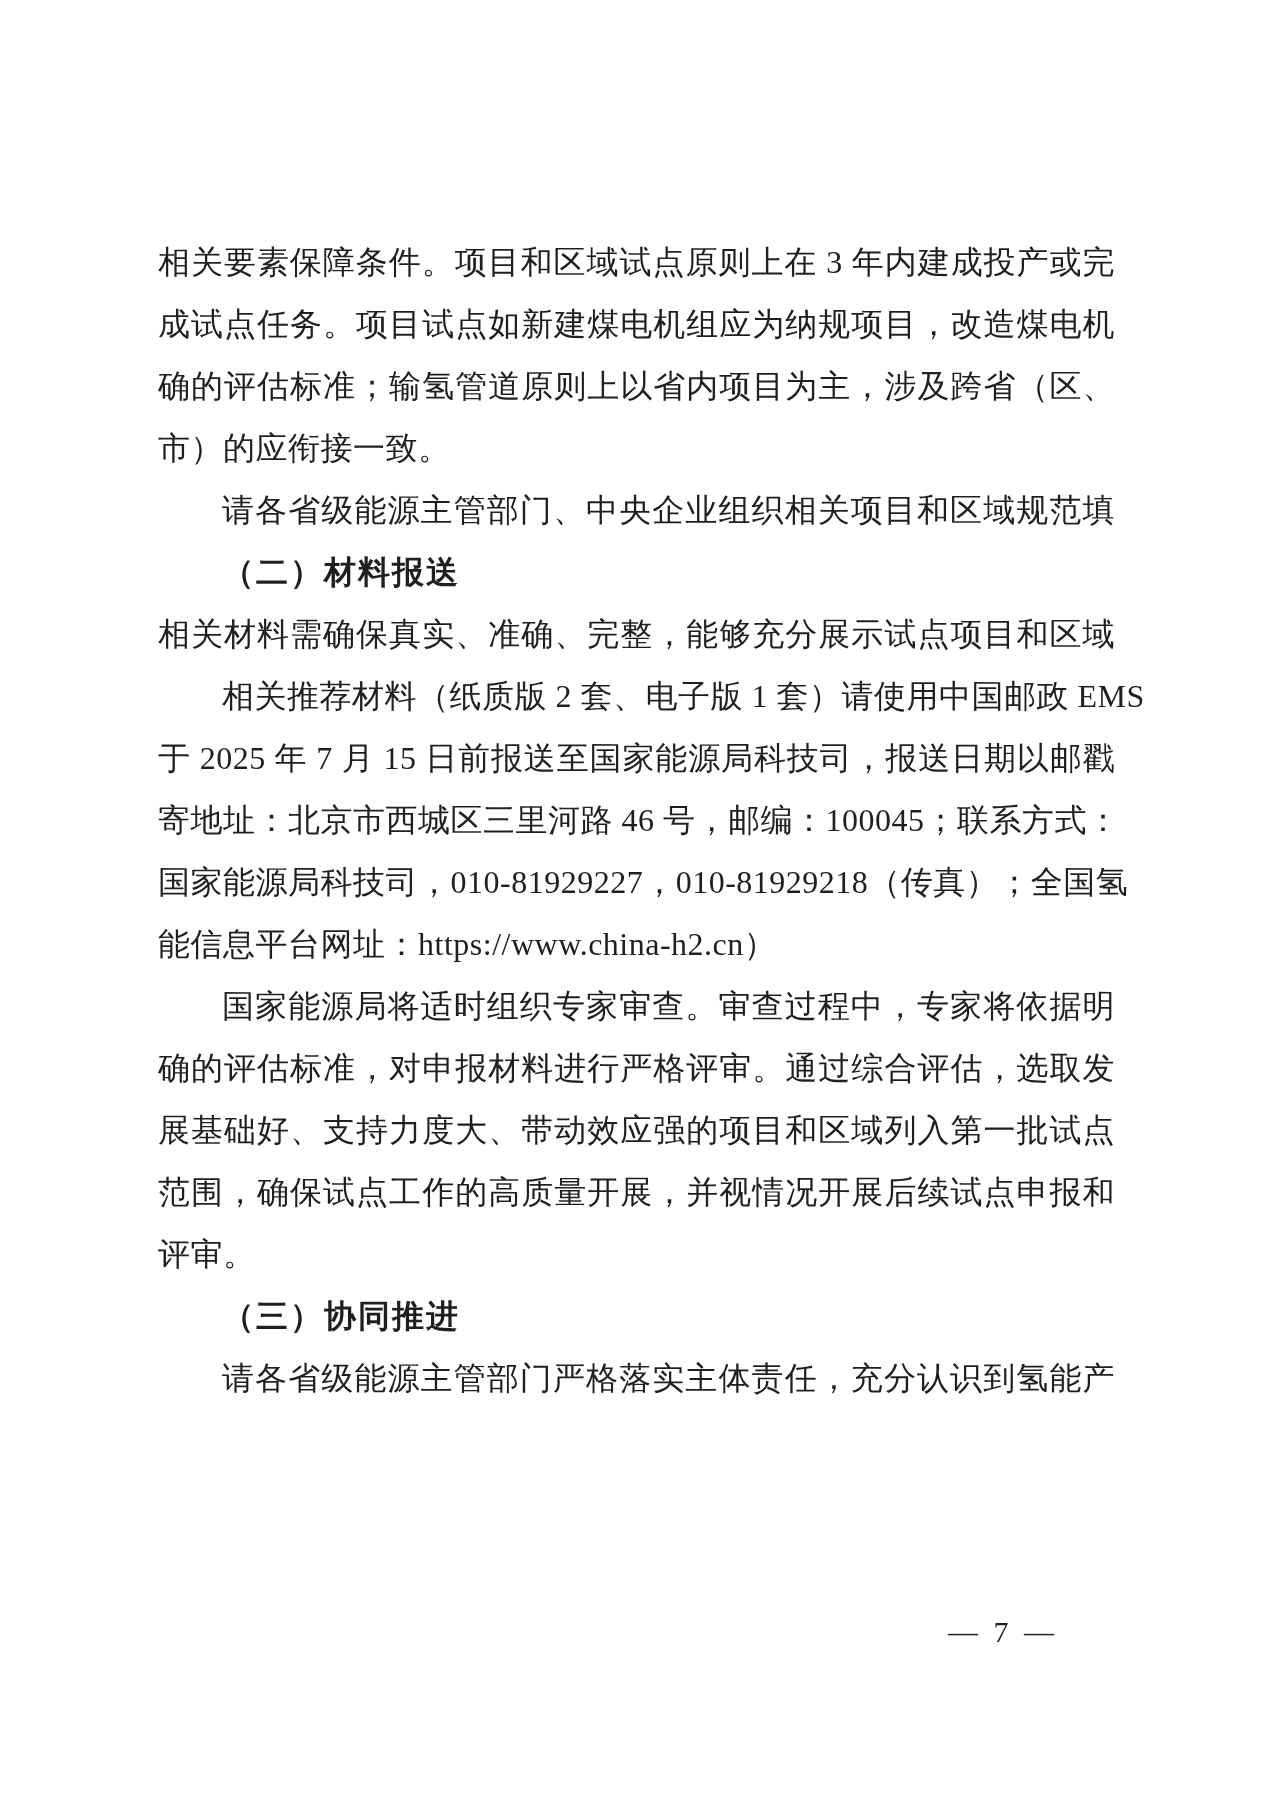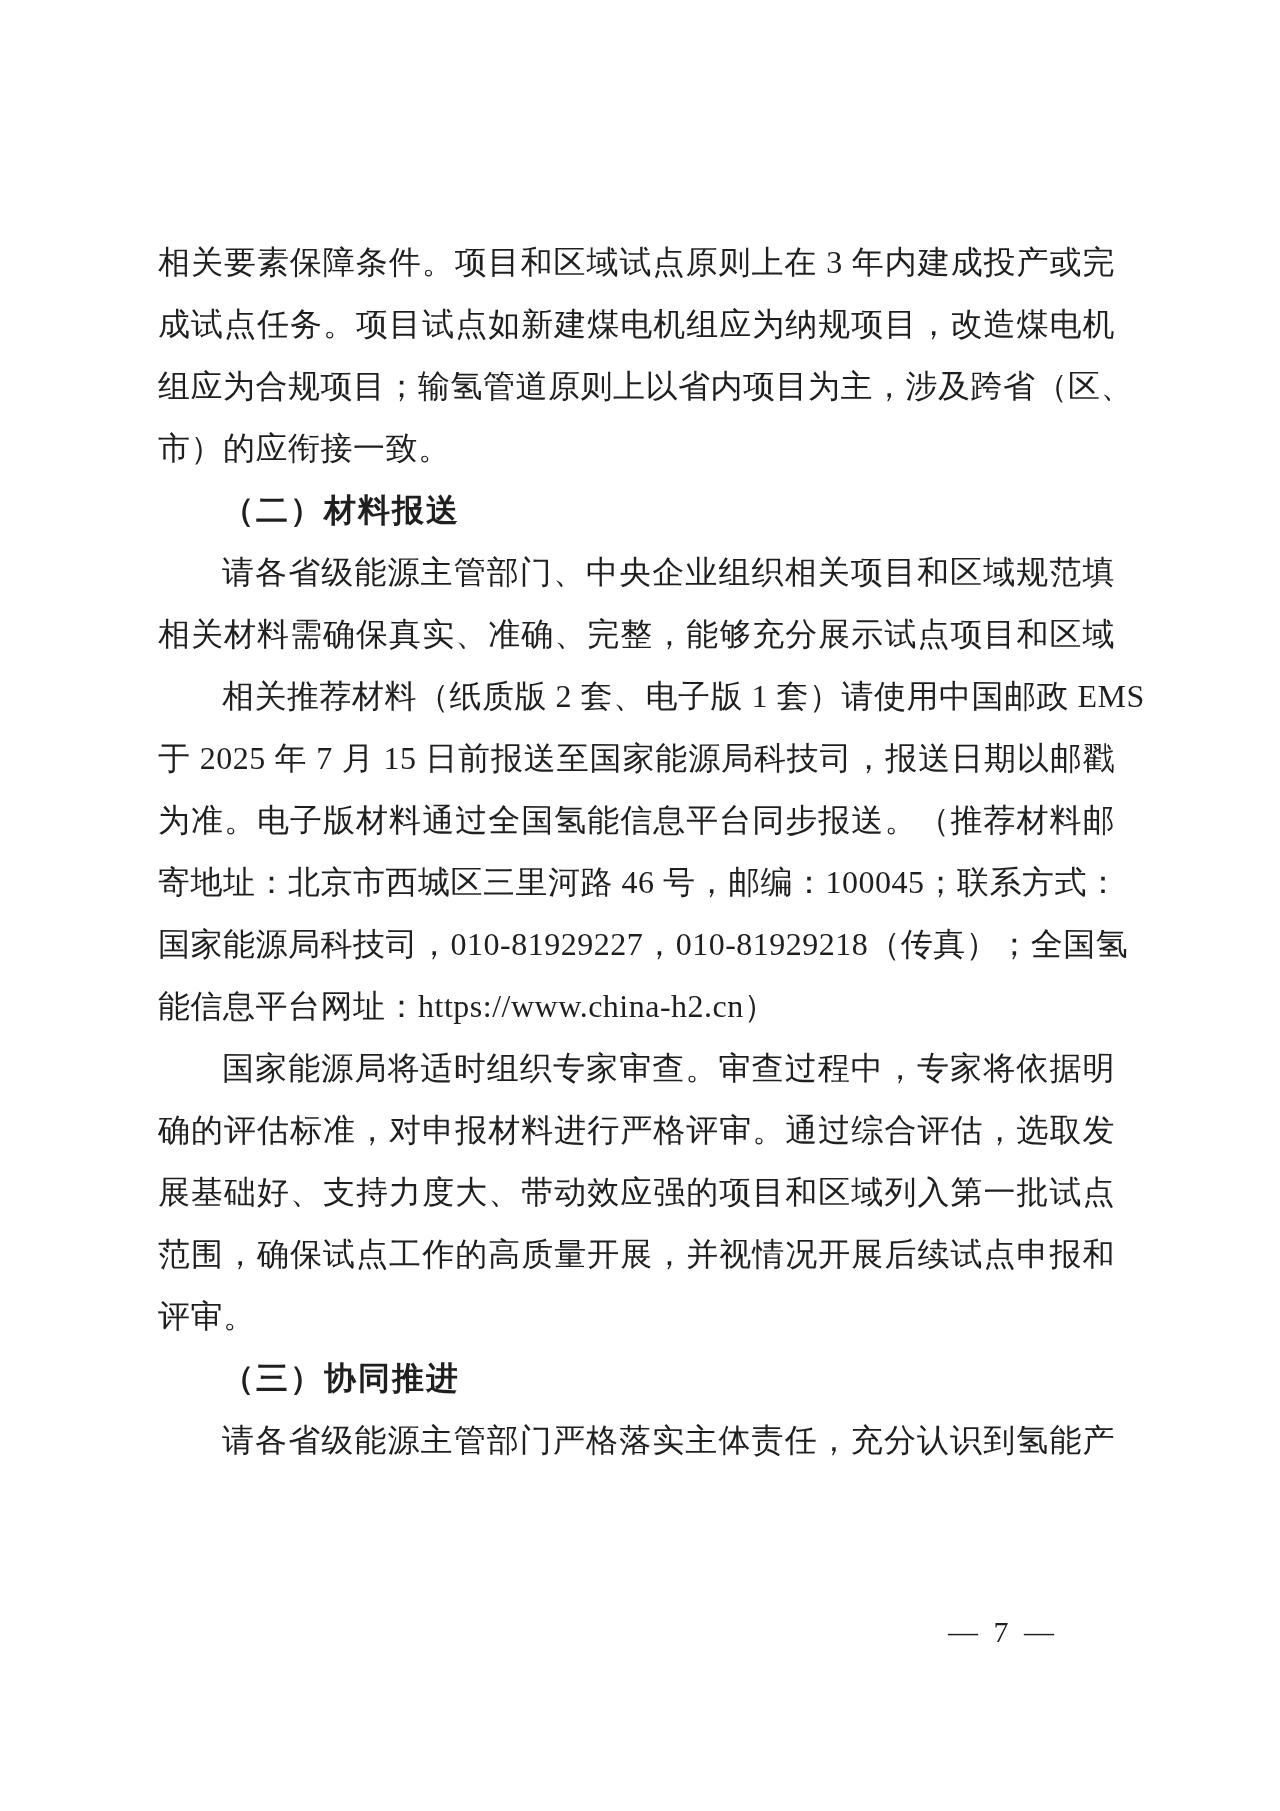--- a/index.html
+++ b/index.html
@@ -54,28 +54,27 @@
     white-space: nowrap;
   }
 </style>
 </head>
 <body>
 
 <div class="page">
   <div class="content">
       <div class="line">相关要素保障条件。项目和区域试点原则上在 3 年内建成投产或完</div>
       <div class="line">成试点任务。项目试点如新建煤电机组应为纳规项目，改造煤电机</div>
-      <div class="line">组应为合规项目；输氢管道原则上以省内项目为主，涉及跨省（区、</div>
+      <div class="line">确的评估标准；输氢管道原则上以省内项目为主，涉及跨省（区、</div>
       <div class="line last">市）的应衔接一致。</div>
+      <div class="line indent">请各省级能源主管部门、中央企业组织相关项目和区域规范填</div>
       <div class="line heading indent">（二）材料报送</div>
-      <div class="line indent">请各省级能源主管部门、中央企业组织相关项目和区域规范填</div>
       <div class="line">相关材料需确保真实、准确、完整，能够充分展示试点项目和区域</div>
       <div class="line indent">相关推荐材料（纸质版 2 套、电子版 1 套）请使用中国邮政 EMS</div>
       <div class="line">于 2025 年 7 月 15 日前报送至国家能源局科技司，报送日期以邮戳</div>
-      <div class="line">为准。电子版材料通过全国氢能信息平台同步报送。（推荐材料邮</div>
       <div class="line">寄地址：北京市西城区三里河路 46 号，邮编：100045；联系方式：</div>
       <div class="line">国家能源局科技司，010-81929227，010-81929218（传真）；全国氢</div>
       <div class="line last">能信息平台网址：https://www.china-h2.cn）</div>
       <div class="line indent">国家能源局将适时组织专家审查。审查过程中，专家将依据明</div>
       <div class="line">确的评估标准，对申报材料进行严格评审。通过综合评估，选取发</div>
       <div class="line">展基础好、支持力度大、带动效应强的项目和区域列入第一批试点</div>
       <div class="line">范围，确保试点工作的高质量开展，并视情况开展后续试点申报和</div>
       <div class="line last">评审。</div>
       <div class="line heading indent">（三）协同推进</div>
       <div class="line indent">请各省级能源主管部门严格落实主体责任，充分认识到氢能产</div>

